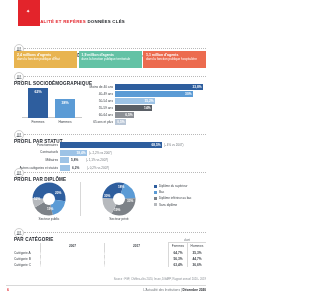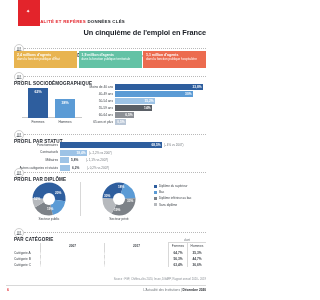--- a/index.html
+++ b/index.html
@@ -107,21 +107,20 @@
 
   <div class="red-block">
     <span class="star">✦</span>
   </div>
 
   <div class="kicker">
     <span class="k1">ACTUALITÉ ET REPÈRES</span>
     <span class="k2">DONNÉES CLÉS</span>
   </div>
 
-  <div class="title">Un cinquième de l'emploi en France</div>
 
   <div class="sec" style="top:44px;">
     <span class="sec-badge">
       <svg width="6" height="6" viewBox="0 0 12 12">
           <circle cx="4" cy="4" r="1.6" fill="#6f7479"></circle>
           <circle cx="8.4" cy="4" r="1.6" fill="#6f7479"></circle>
           <path d="M1 10c0-1.8 1.3-3 3-3s3 1.2 3 3z" fill="#6f7479"></path>
           <path d="M5.4 10c0-1.8 1.3-3 3-3s3 1.2 3 3z" fill="#9a9ea3"></path>
         </svg>
     </span>

